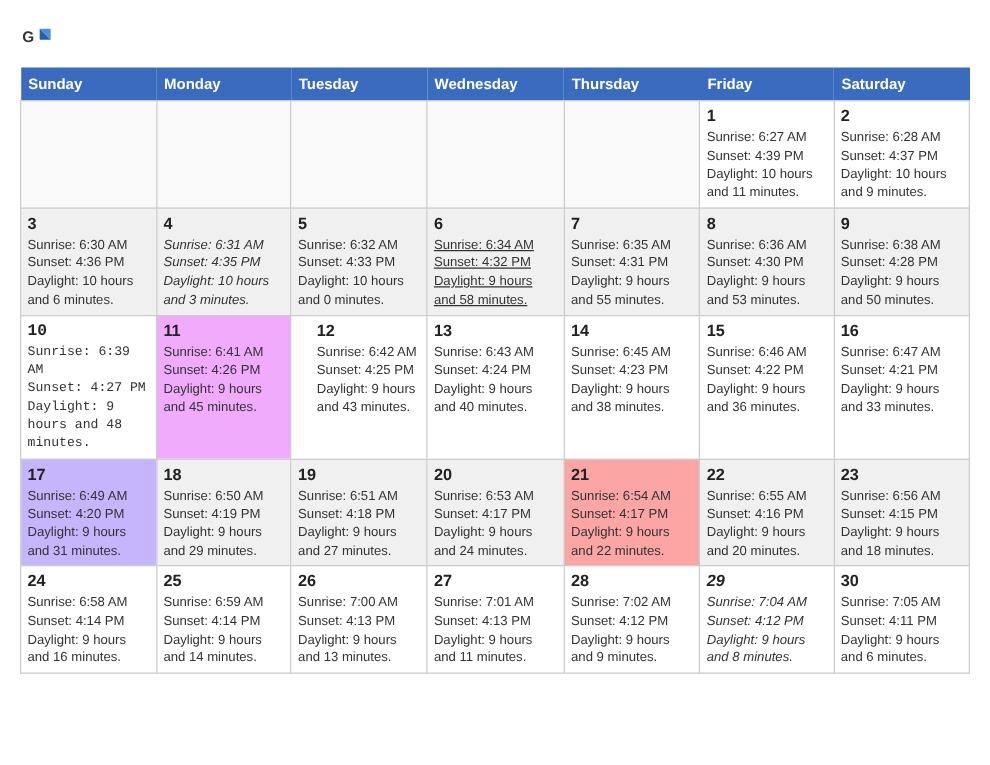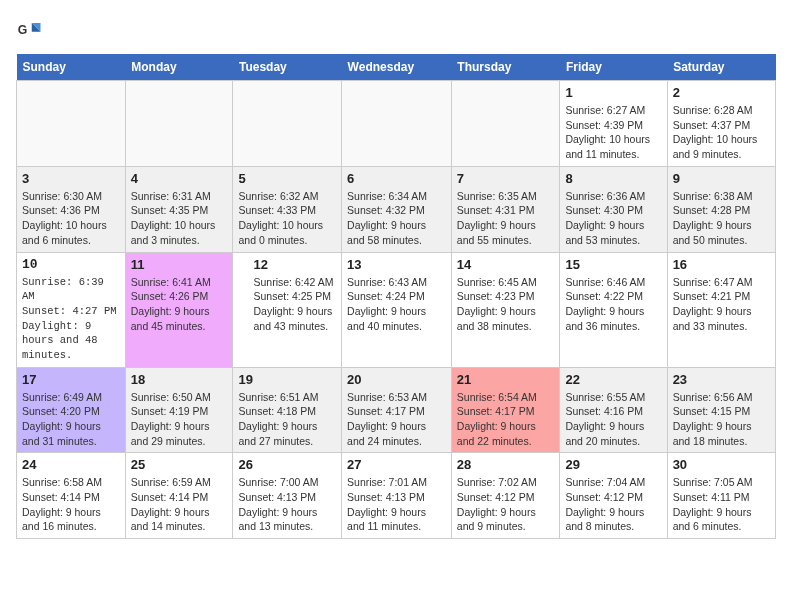--- a/index.html
+++ b/index.html
@@ -143,33 +143,33 @@
       </tr>
       <tr>
         <td style="background: rgb(240, 240, 240);">
           <div class="day-number">3</div>
           <div class="day-info" style="white-space: pre-line;">Sunrise: 6:30 AM
 Sunset: 4:36 PM
 Daylight: 10 hours and 6 minutes.</div>
         </td>
         <td style="background: rgb(240, 240, 240);">
           <div class="day-number">4</div>
-          <div class="day-info" style="white-space: pre-line;">Sunrise: 6:31 AM
+          <div class="day-info" style="white-space: pre-line; font-style: italic;">Sunrise: 6:31 AM
 Sunset: 4:35 PM
 Daylight: 10 hours and 3 minutes.</div>
         </td>
         <td style="background: rgb(240, 240, 240);">
           <div class="day-number">5</div>
           <div class="day-info" style="white-space: pre-line;">Sunrise: 6:32 AM
 Sunset: 4:33 PM
 Daylight: 10 hours and 0 minutes.</div>
         </td>
         <td style="background: rgb(240, 240, 240);">
           <div class="day-number">6</div>
-          <div class="day-info" style="white-space: pre-line;">Sunrise: 6:34 AM
+          <div class="day-info" style="white-space: pre-line; text-decoration: underline;">Sunrise: 6:34 AM
 Sunset: 4:32 PM
 Daylight: 9 hours and 58 minutes.</div>
         </td>
         <td style="background: rgb(240, 240, 240);">
           <div class="day-number">7</div>
           <div class="day-info" style="white-space: pre-line;">Sunrise: 6:35 AM
 Sunset: 4:31 PM
 Daylight: 9 hours and 55 minutes.</div>
         </td>
         <td style="background: rgb(240, 240, 240);">
@@ -297,21 +297,21 @@
           <div class="day-info" style="white-space: pre-line;">Sunrise: 7:01 AM
 Sunset: 4:13 PM
 Daylight: 9 hours and 11 minutes.</div>
         </td>
         <td style="background: rgb(255, 255, 255);">
           <div class="day-number">28</div>
           <div class="day-info" style="white-space: pre-line;">Sunrise: 7:02 AM
 Sunset: 4:12 PM
 Daylight: 9 hours and 9 minutes.</div>
         </td>
-        <td style="background: rgb(255, 255, 255);">
+        <td style="background: rgb(255, 255, 255); font-style: italic;">
           <div class="day-number">29</div>
           <div class="day-info" style="white-space: pre-line;">Sunrise: 7:04 AM
 Sunset: 4:12 PM
 Daylight: 9 hours and 8 minutes.</div>
         </td>
         <td style="background: rgb(255, 255, 255); margin-left: 38px;">
           <div class="day-number">30</div>
           <div class="day-info" style="white-space: pre-line;">Sunrise: 7:05 AM
 Sunset: 4:11 PM
 Daylight: 9 hours and 6 minutes.</div>

